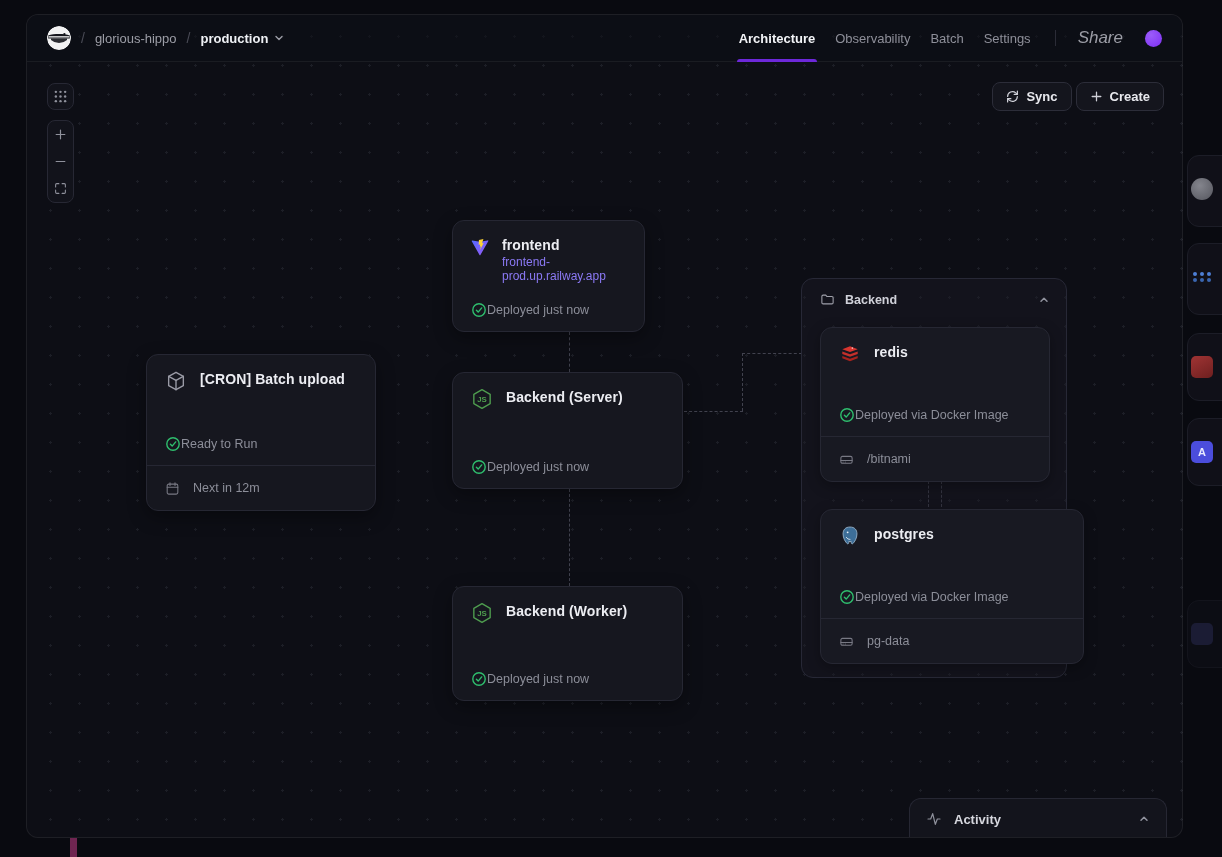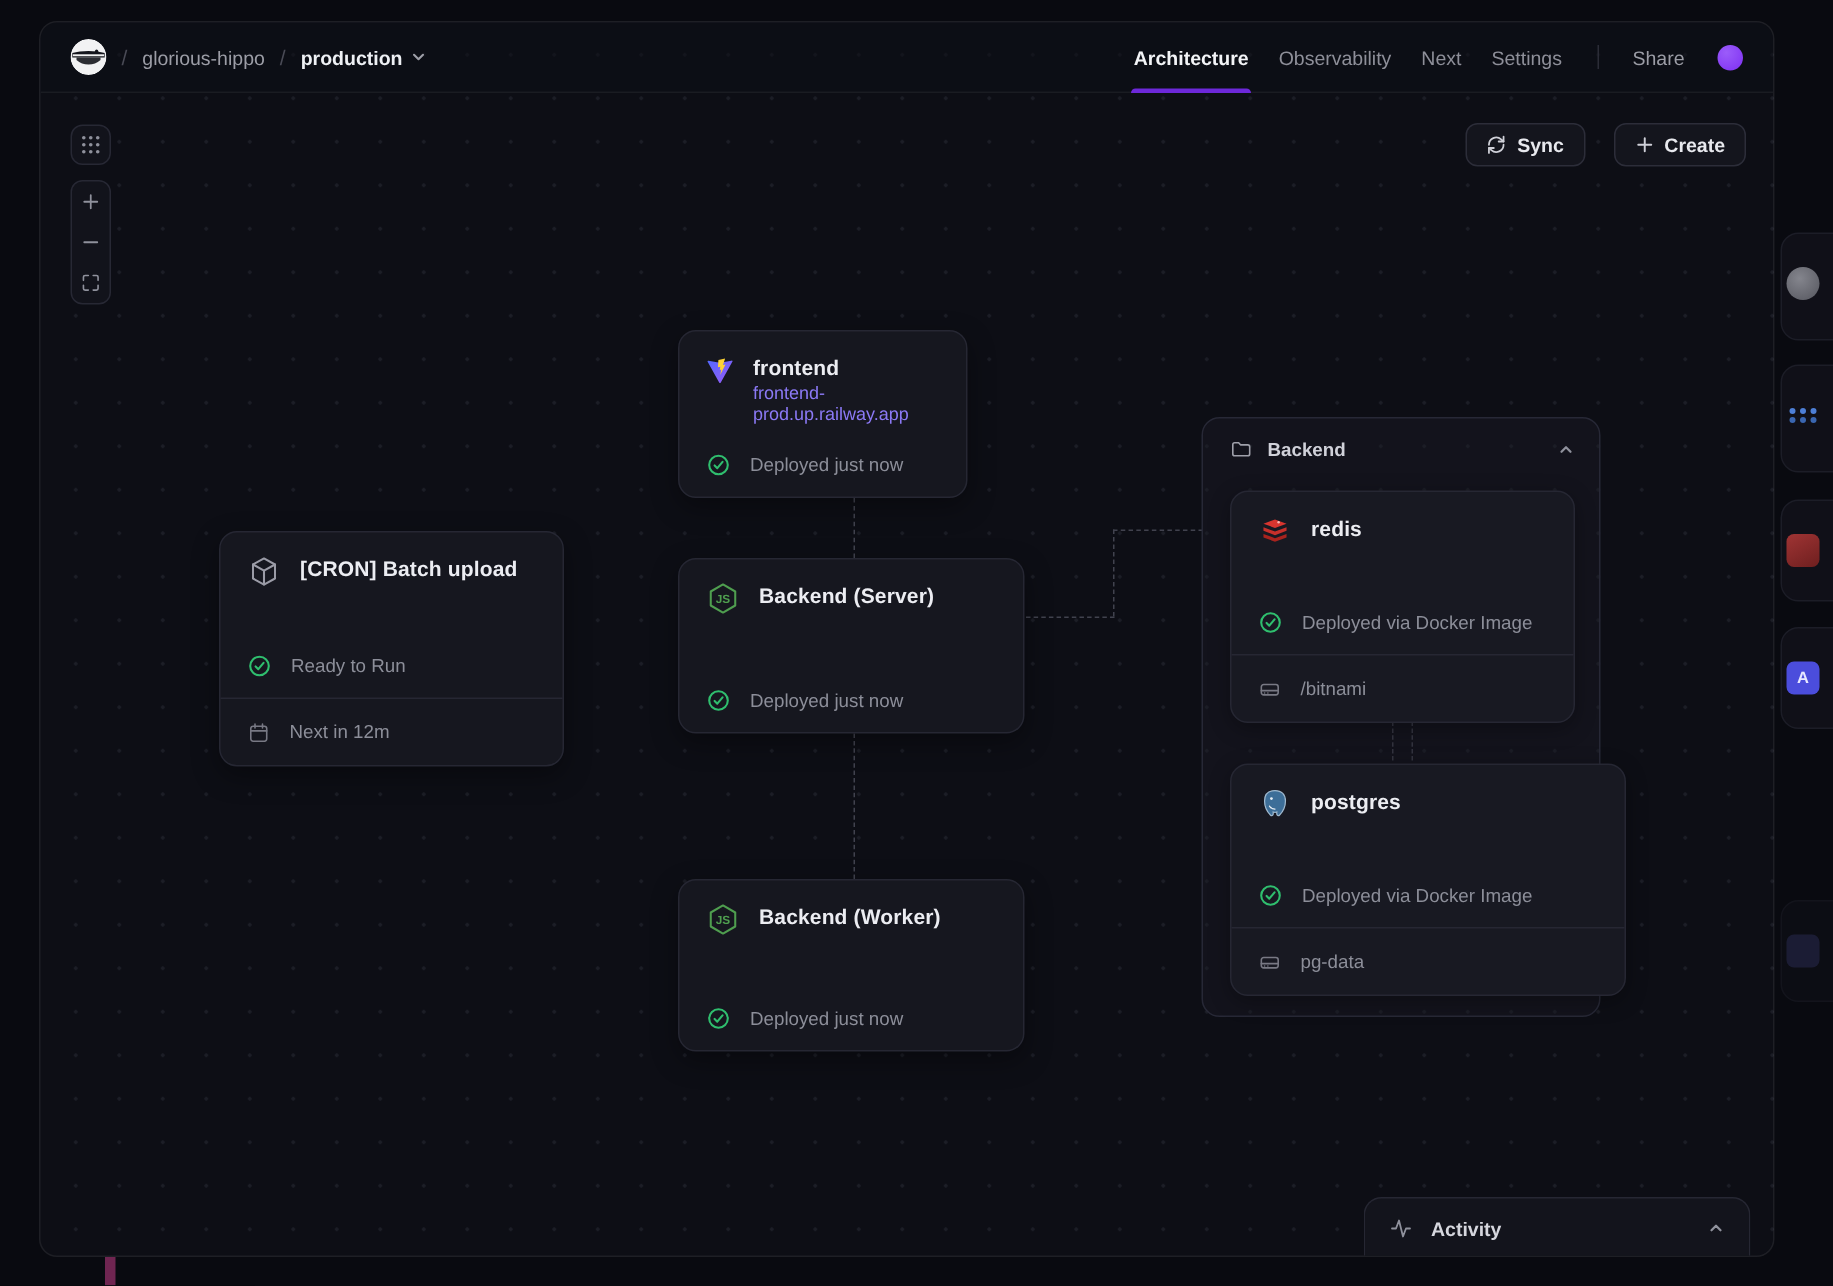--- a/index.html
+++ b/index.html
@@ -30,26 +30,26 @@
   .crumb-project { color:#9c9da6; font-size:13px; cursor:pointer; }
   .crumb-env { color:#eef0f4; font-size:13px; font-weight:700; cursor:pointer;
                display:flex; align-items:center; gap:6px; }
   .nav { margin-left:auto; display:flex; align-items:center; height:100%; }
   .nav-item { position:relative; height:100%; display:flex; align-items:center;
               padding:0 10px; font-size:13px; color:#8e8f99; cursor:pointer; }
   .nav-item.active { color:#f3f4f7; font-weight:600;align-items:center; }
   .tab-underline { position:absolute; left:8px; right:8px; bottom:-1px; height:3px;
                    border-radius:3px 3px 0 0; background:#6d28d9; }
   .nav-divider { width:1px; height:16px; background:#2b2c37; margin:0 14px; }
-  .share { font-size:13px; color:#9c9da6; padding:0 8px; cursor:pointer; }
+  .share { font-size:17px; color:#9c9da6; padding:0 8px; cursor:pointer;font-style:italic; }
   .avatar { width:17px; height:17px; border-radius:50%; margin-left:14px;
             background:radial-gradient(circle at 35% 30%, #9b5cfa, #7e2ff2); cursor:pointer; }
 
   
-  .btn-row { position:absolute; top:67px; right:18px; display:flex; gap:19px; z-index:20; }
+  .btn-row { position:absolute; top:67px; right:18px; display:flex; gap:4px; z-index:20; }
   .btn { height:29px; display:flex; align-items:center; gap:7px; padding:0 13px;
          background:#14151d; border:1px solid #2c2d39; border-radius:8px;
          color:#e8e9ee; font-size:13px; font-weight:600; cursor:pointer; }
   .tool-grid { position:absolute; left:20px; top:68px; width:27px; height:27px;
                background:#12131b; border:1px solid #272834; border-radius:8px;
                display:flex; align-items:center; justify-content:center; cursor:pointer; z-index:20; }
   .tool-zoom { position:absolute; left:20px; top:105px; width:27px;
                background:#12131b; border:1px solid #272834; border-radius:8px;
                display:flex; flex-direction:column; z-index:20; }
   .tool-zoom .zbtn { height:27px; display:flex; align-items:center; justify-content:center; cursor:pointer; }
@@ -61,21 +61,21 @@
   
   .card { position:absolute; background:#16171f; border:1px solid #262733; border-radius:12px;
           box-shadow:0 6px 18px rgba(0,0,0,0.35); cursor:pointer; z-index:10;
           display:flex; flex-direction:column; }
   .card-main { flex:1; padding:15px 18px 13px; display:flex; flex-direction:column;
                justify-content:space-between; }
   .card-head { display:flex; gap:13px; align-items:flex-start; }
   .card-titles { display:flex; flex-direction:column; gap:2px; padding-top:1px; }
   .card-title { font-size:14px; font-weight:700; color:#ecedf2; letter-spacing:.1px; }
   .card-domain { font-size:12px; color:#8b79f5; cursor:pointer; }
-  .status-row { display:flex; align-items:center; gap:13px; }
+  .status-row { display:flex; align-items:center; }
   .status-text { font-size:12.5px; color:#8c8e99; }
   .card-footer { height:45px; border-top:1px solid #262733; display:flex; align-items:center;
                  gap:13px; padding:0 18px; }
   .footer-text { font-size:12.5px; color:#8c8e99; }
 
   
   .group { position:absolute; left:774px; top:263px; width:266px; height:400px;
            background:rgba(28,29,40,0.38); border:1px solid #272836; border-radius:12px; z-index:5; }
   .group-head { display:flex; align-items:center; gap:10px; padding:13px 16px 0 18px; }
   .group-title { font-size:12.5px; font-weight:700; color:#d0d1d9; }
@@ -146,21 +146,21 @@
 
       <div class="nav">
         <div class="nav-item active">
           <span>Architecture</span>
           <div class="tab-underline"></div>
         </div>
         <div class="nav-item">
           <span>Observability</span>
         </div>
         <div class="nav-item">
-          <span>Next</span>
+          <span>Batch</span>
         </div>
         <div class="nav-item">
           <span>Settings</span>
         </div>
         <div class="nav-divider"></div>
         <span class="share">Share</span>
         <div class="avatar"></div>
       </div>
     </div>
 

